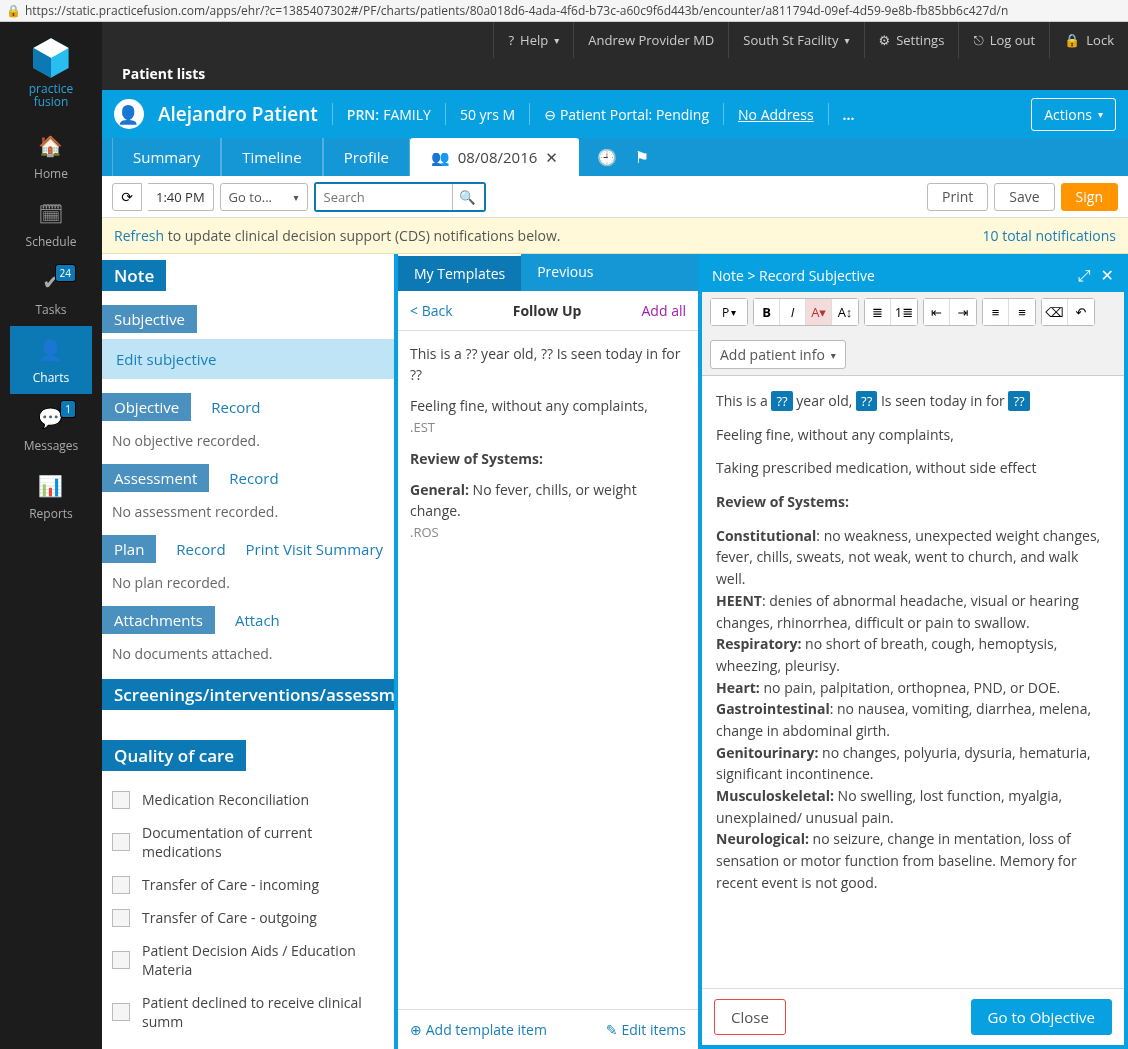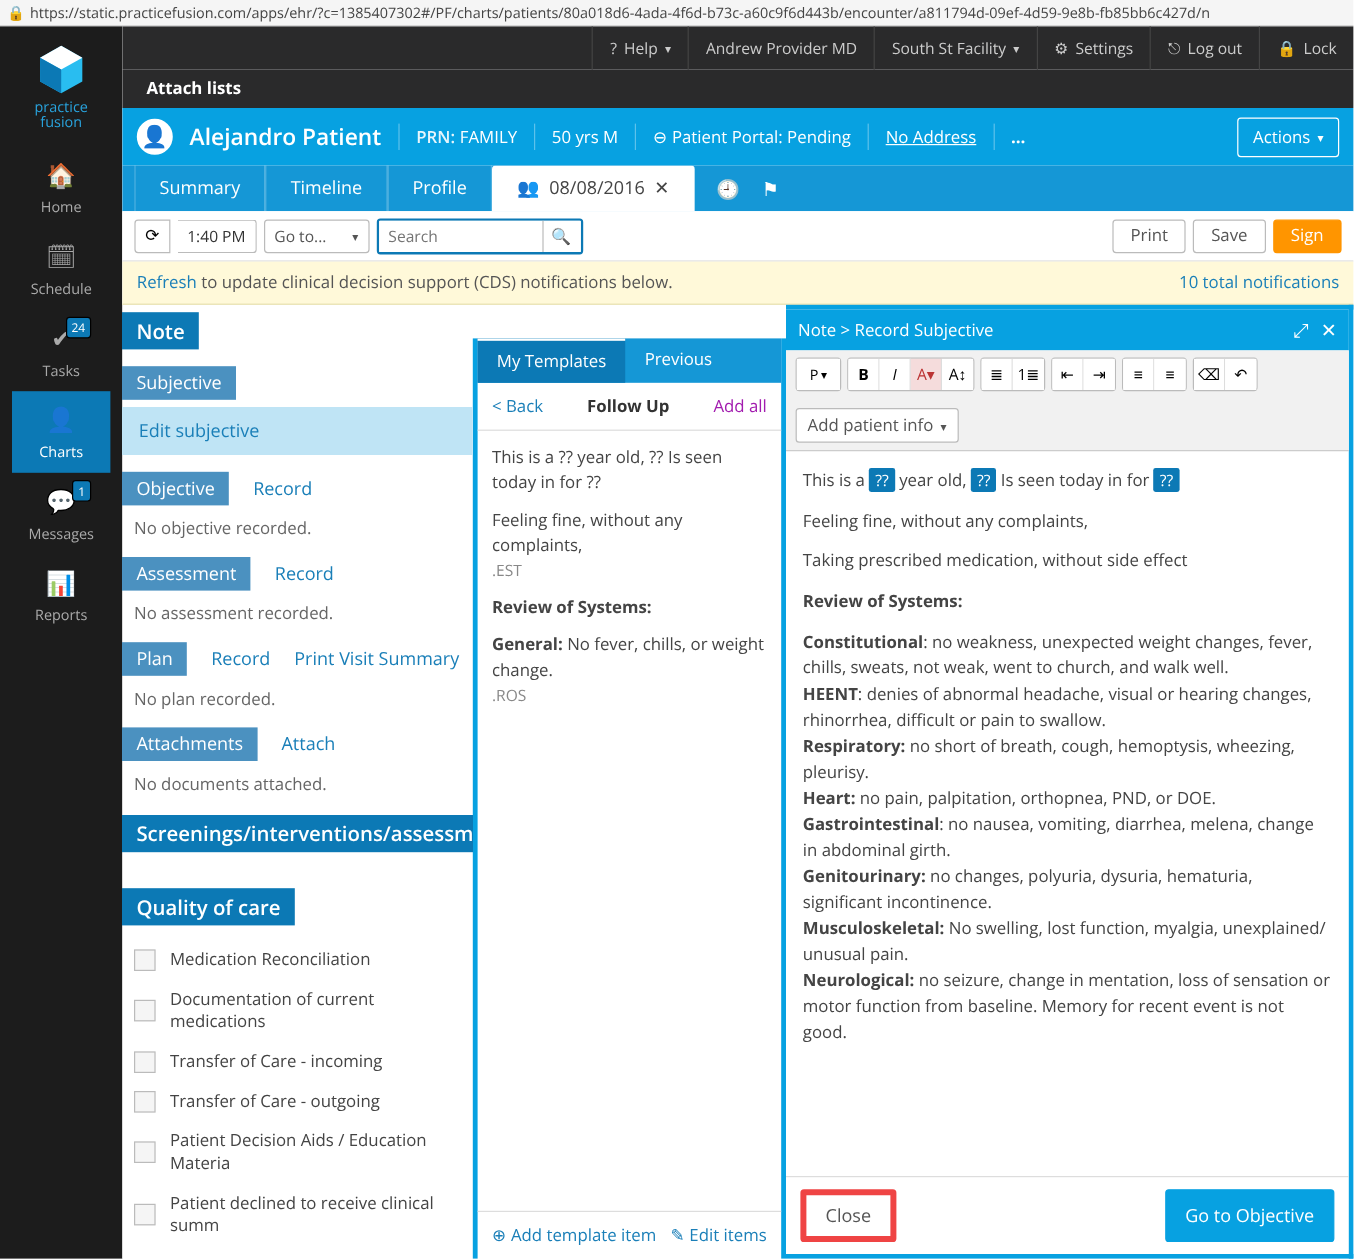--- a/index.html
+++ b/index.html
@@ -51,21 +51,21 @@
 .left-col { width: 292px; flex: none; overflow-y: auto; padding-bottom: 12px; position: relative; }
 .section-hdr { background: #0c79b5; color: #fff; font-size: 17px; font-weight: 600; padding: 4px 12px; display: inline-block; margin: 6px 0 0 0; }
 .sub-hdr { background: #4b91c0; color: #fff; font-size: 15px; padding: 4px 12px; display: inline-block; margin-top: 14px; }
 .sub-hdr.active-sub { background: #bfe4f5; color: #1a7fb8; display: block; margin: 6px 0 0; padding: 10px 14px; }
 .hdr-row { display: flex; align-items: center; gap: 20px; margin-top: 14px; }
 .hdr-row .lnk { color: #1a7fb8; font-size: 15px; cursor: pointer; }
 .section-text { color: #666; font-size: 14px; padding: 10px 4px 0 10px; }
 .qoc { margin-top: 12px; }
 .check-item { display: flex; align-items: center; gap: 12px; padding: 7px 10px; font-size: 14px; color: #444; }
 .check-item .cb { width: 18px; height: 18px; border: 1px solid #bbb; background: #f5f5f5; flex: none; }
-.templates-panel { width: 261px; flex: none; border-left: 4px solid #07a1e1; border-right: 4px solid #07a1e1; display: flex; flex-direction: column; background: #fff; margin-top: 28px; }
+.templates-panel { width: 308px; flex: none; border-left: 4px solid #07a1e1; border-right: 4px solid #07a1e1; display: flex; flex-direction: column; background: #fff; }
 .tpl-tabs { display: flex; background: #1597d6; }
 .tpl-tabs .ttab { padding: 8px 16px; color: #fff; font-size: 14px; cursor: pointer; }
 .tpl-tabs .ttab.active { background: #0c79b5; border-top: 2px solid #fff; }
 .tpl-hdr { display: flex; align-items: flex-end; justify-content: space-between; padding: 10px 12px; border-bottom: 1px solid #ddd; font-size: 14px; }
 .tpl-hdr .back { color: #1a7fb8; cursor: pointer; }
 .tpl-hdr .ttl { font-weight: bold; }
 .tpl-hdr .addall { color: #a21caf; cursor: pointer; }
 .tpl-body { flex: 1; overflow-y: auto; padding: 12px; font-size: 14px; color: #444; line-height: 1.5; }
 .tpl-body p { margin-bottom: 10px; }
 .tpl-body .shortcut { color: #888; font-size: 13px; }
@@ -80,21 +80,21 @@
 .et-btn { width: 26px; height: 26px; border: none; border-right: 1px solid #ddd; background: #fff; cursor: pointer; font-size: 13px; display: flex; align-items: center; justify-content: center; }
 .et-btn:last-child { border-right: none; }
 .et-btn.wide { width: 36px; font-size: 12px; display: flex; align-items: center; justify-content: center; gap: 2px;}
 .et-btn.red { color: #b33; background: #f5dcdc;}
 .add-pt { display: inline-flex; align-items: center; gap: 6px; padding: 4px 9px; border: 1px solid #bbb; border-radius: 3px; background: #fff; font-size: 14px; color: #555; cursor: pointer; margin-top: 4px; }
 .editor-body { flex: 1; overflow-y: auto; padding: 14px 14px; font-size: 14px; color: #444; line-height: 1.55; }
 .editor-body p { margin-bottom: 12px; }
 .chip { background: #0c79b5; color: #fff; padding: 1px 5px; border-radius: 2px; font-size: 13px; }
 .editor-footer { border-top: 1px solid #ddd; padding: 10px 12px; display: flex; justify-content: space-between; }
 .btn { padding: 7px 16px; border-radius: 3px; font-size: 15px; cursor: pointer; }
-.btn.sec { border: 5px solid #ef4444; background: #fff; color: #555; }
+.btn.sec { border: 1px solid #ef4444; background: #fff; color: #555; }
 .btn.pri { border: 1px solid #07a1e1; background: #07a1e1; color: #fff; }
 .people-icon { color:#0c79b5; }
 .caret { font-size: 10px; }
 </style>
 </head>
 <body>
 
 <div class="url-bar">
   <span class="lock">🔒</span>
   <span>https://static.practicefusion.com/apps/ehr/?c=1385407302#/PF/charts/patients/80a018d6-4ada-4f6d-b73c-a60c9f6d443b/encounter/a811794d-09ef-4d59-9e8b-fb85bb6c427d/n</span>
@@ -138,21 +138,21 @@
           <span>⎋</span>
           <span>Log out</span>
         </div>
       <div class="t-item">
           <span>🔒</span>
           <span>Lock</span>
         </div>
     </div>
 
     <div class="tabrow">
-      <div class="tab bold">Attach lists</div>
+      <div class="tab bold">Patient lists</div>
     </div>
 
     <div class="patient-bar">
       <div class="avatar">👤</div>
       <div class="patient-name">Alejandro Patient</div>
       <div class="pbar-sep"></div>
       <div class="pbar-item">
           <span class="lbl">PRN:</span>
           <span>FAMILY</span>
         </div>

